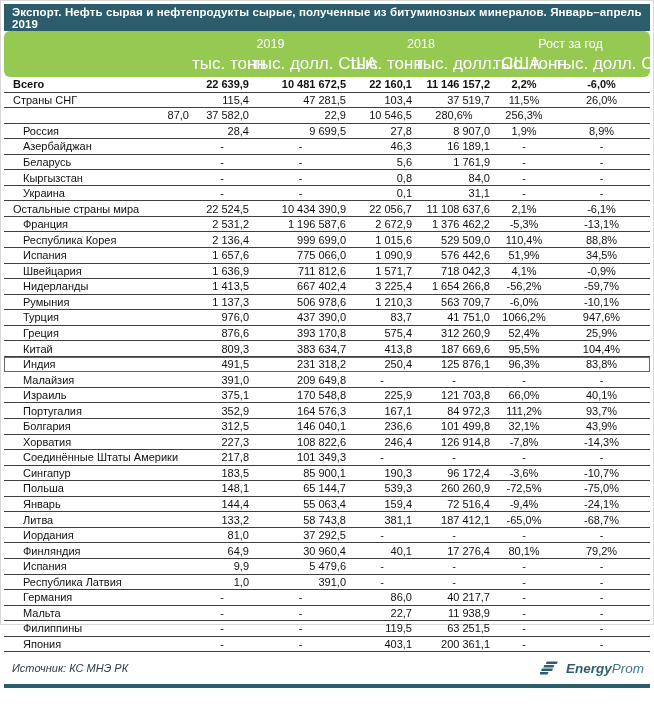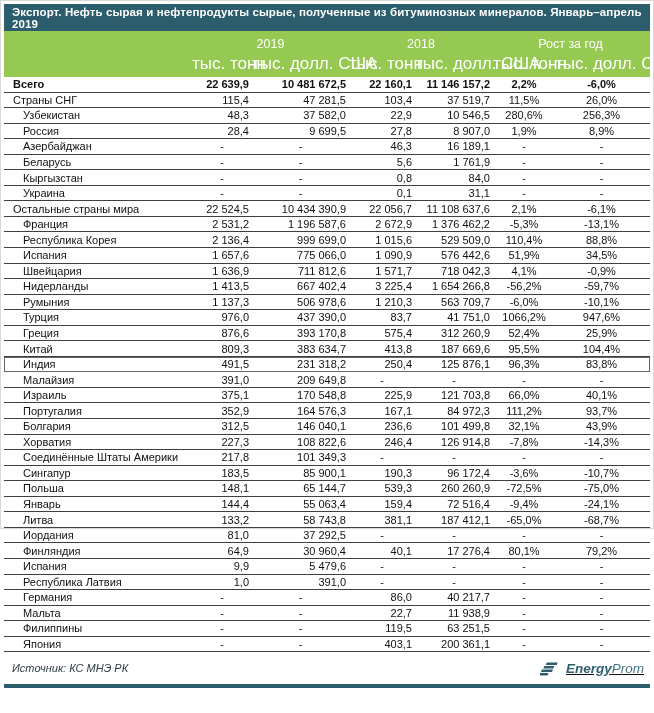--- a/index.html
+++ b/index.html
@@ -1,39 +1,39 @@
 <!DOCTYPE html>
 <html style="--teal: #2B5D6C; --green: #95C952;"><head>
 <meta charset="utf-8">
 <style>
   :root{ --teal:#2B5D6C; --green:#95C952; --ink:#111; --line:#3f3f3f; }
   html,body{margin:0;padding:0;background:#fff;}
   body{width:654px;height:713px;font-family:"Liberation Sans",sans-serif;color:var(--ink);}
-  .page{box-sizing:border-box;width:654px;height:529px;border:1px solid #d8d8d8;padding:3px 3px 0 3px;position:relative;background:#fff;}
+  .page{box-sizing:border-box;width:654px;height:625px;border:1px solid #d8d8d8;padding:3px 3px 0 3px;position:relative;background:#fff;}
   .title-bar{background:var(--teal);color:#fff;font-weight:bold;font-size:11.5px;height:27px;display:flex;align-items:center;padding:0 8px;box-sizing:border-box;letter-spacing:.1px;}
   .grid{display:grid;grid-template-columns:188px 60px 97px 66px 78px 62px 93px;}
-  .head{background:var(--green);color:#fff;}
+  .head{background:var(--green);color:#fff;border-radius:6px;}
   .group-row{height:22px;}
   .group-row .g{grid-row:1;text-align:center;font-size:12.5px;line-height:26px;}
   .g2019{grid-column:2/4;} .g2018{grid-column:4/6;} .ggrow{grid-column:6/8;}
   .unit-row{height:24px;}
   .unit-row .u{text-align:center;font-size:17px;line-height:22px;white-space:nowrap;}
   .tbody{}
   .row{display:grid;grid-template-columns:188px 60px 97px 66px 78px 62px 93px;height:15.55px;align-items:center;border-bottom:1px solid var(--line);font-size:11px;box-sizing:border-box;}
   .row.total{font-weight:bold;}
   .row.boxed{outline:1px solid #666;outline-offset:-1px;}
   .cell{white-space:nowrap;overflow:hidden;}
   .cell.label{padding-left:9px;}
   .row.country .cell.label{padding-left:19px;}
   .cell.num{text-align:right;padding-right:3px;}
   .cell.pct{text-align:center;}
   .cell.dash{text-align:center;padding-right:0;}
   .footer{height:32px;display:flex;justify-content:space-between;align-items:center;padding:0 6px 0 8px;box-sizing:border-box;}
   .source{font-style:italic;font-size:11px;color:#2e3d44;}
-  .logo{display:flex;align-items:flex-end;gap:8px;text-decoration:underline;}
+  .logo{display:flex;align-items:center;gap:8px;}
   .logo-energy{font-weight:bold;font-style:italic;font-size:13.5px;color:#2E5F6E;}
   .logo-prom{font-style:italic;font-size:13.5px;color:#44758a;}
   .bottom-bar{height:4px;background:var(--teal);}
 </style>
 </head>
 <body>
 
 <div class="page">
 
   <div class="title-bar">
@@ -70,22 +70,21 @@
       <div class="row group">
       <div class="cell label">Страны СНГ</div>
       <div class="cell val num">115,4</div>
       <div class="cell val num">47 281,5</div>
       <div class="cell val num">103,4</div>
       <div class="cell val num">37 519,7</div>
       <div class="cell val pct">11,5%</div>
       <div class="cell val pct">26,0%</div>
     </div>
       <div class="row country">
-      <div class="cell label">Узбекистан</div>
-      <div class="cell val num">48,3</div>
+      <div class="cell val num">87,0</div>
       <div class="cell val num">37 582,0</div>
       <div class="cell val num">22,9</div>
       <div class="cell val num">10 546,5</div>
       <div class="cell val pct">280,6%</div>
       <div class="cell val pct">256,3%</div>
     </div>
       <div class="row country">
       <div class="cell label">Россия</div>
       <div class="cell val num">28,4</div>
       <div class="cell val num">9 699,5</div>

